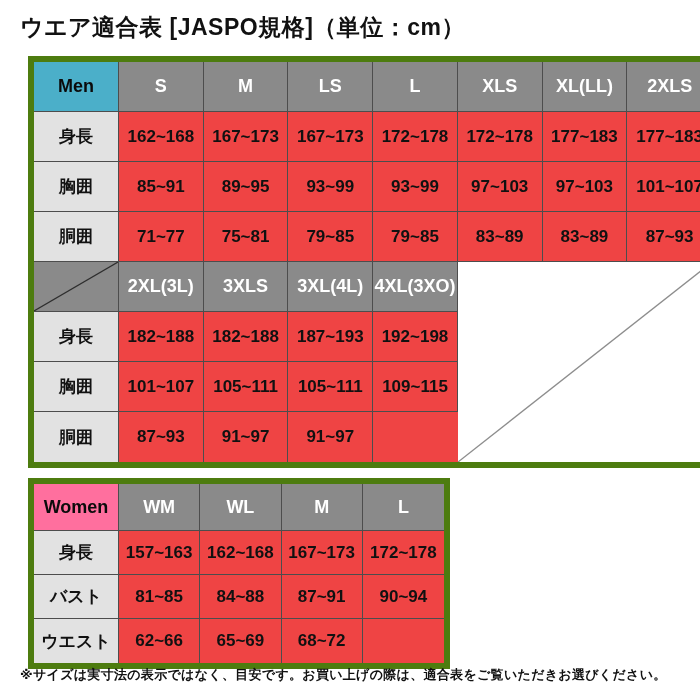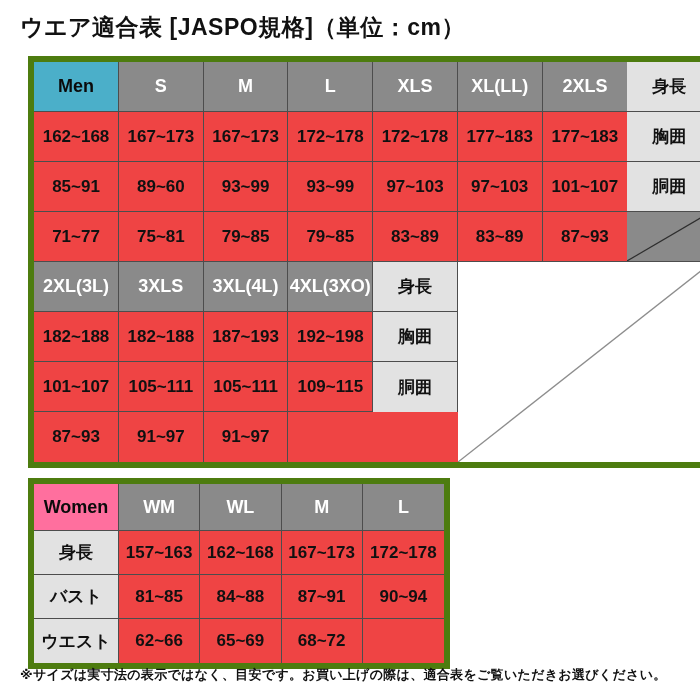--- a/index.html
+++ b/index.html
@@ -52,37 +52,38 @@
 </head>
 <body>
 
 <div class="page-title">ウエア適合表 [JASPO規格]（単位：cm）</div>
 
 <div class="grid men-grid">
 
   <div class="cell corner-men">Men</div>
   <div class="cell hdr">S</div>
   <div class="cell hdr">M</div>
+  <div class="cell hdr">LS</div>
   <div class="cell hdr">L</div>
   <div class="cell hdr">XLS</div>
   <div class="cell hdr">XL(LL)</div>
   <div class="cell hdr last-col">2XLS</div>
 
   <div class="cell lbl">身長</div>
   <div class="cell">162~168</div>
   <div class="cell">167~173</div>
   <div class="cell">167~173</div>
   <div class="cell">172~178</div>
   <div class="cell">172~178</div>
   <div class="cell">177~183</div>
   <div class="cell last-col">177~183</div>
 
   <div class="cell lbl">胸囲</div>
   <div class="cell">85~91</div>
-  <div class="cell">89~60</div>
+  <div class="cell">89~95</div>
   <div class="cell">93~99</div>
   <div class="cell">93~99</div>
   <div class="cell">97~103</div>
   <div class="cell">97~103</div>
   <div class="cell last-col">101~107</div>
 
   <div class="cell lbl">胴囲</div>
   <div class="cell">71~77</div>
   <div class="cell">75~81</div>
   <div class="cell">79~85</div>

